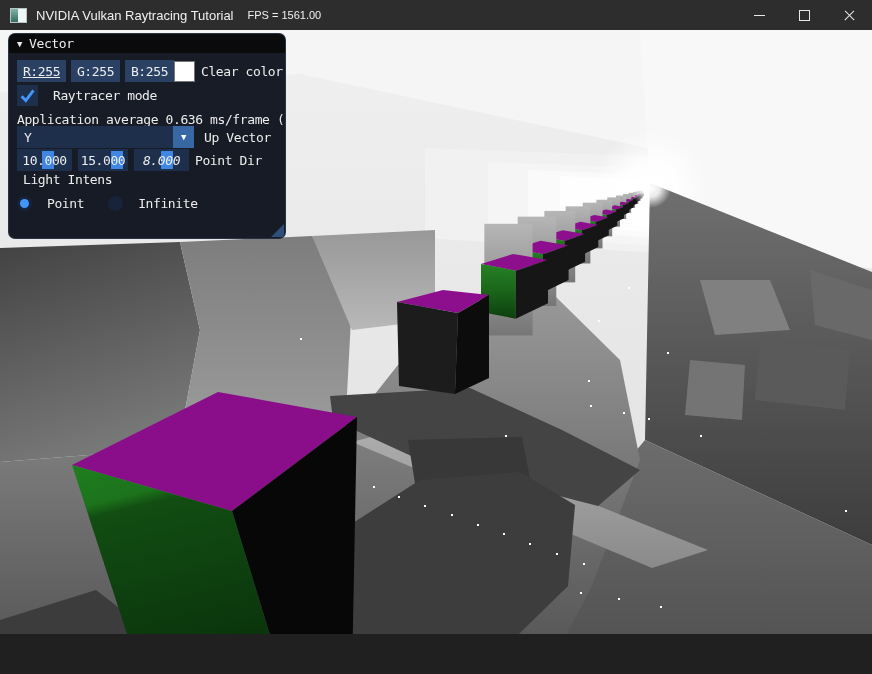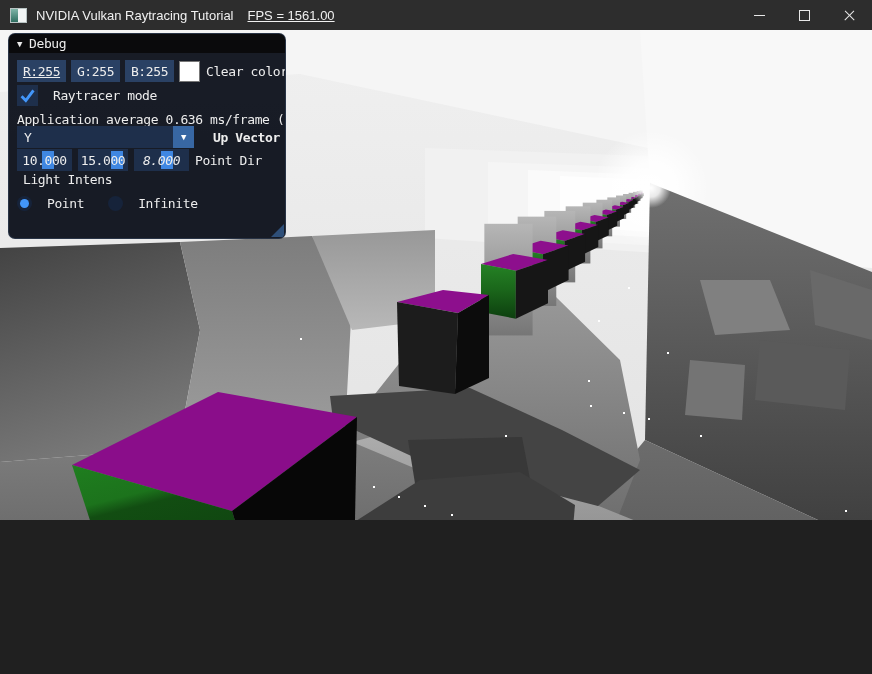--- a/index.html
+++ b/index.html
@@ -1,25 +1,25 @@
 <!DOCTYPE html>
 <html><head>
 <meta charset="utf-8">
 <style>
   html,body{margin:0;padding:0;background:#202020;}
-  .window{position:relative;width:872px;height:520px;overflow:hidden;background:#e9e9e9;
+  .window{position:relative;width:872px;height:634px;overflow:hidden;background:#e9e9e9;
           box-shadow:inset 0 0 0 1px #0e0e0e;font-family:"Liberation Sans",sans-serif;}
   
   .titlebar{position:absolute;left:0;top:0;width:872px;height:30px;background:#2d2d2d;
             display:flex;align-items:center;z-index:30;}
   .app-icon{width:15px;height:13px;margin-left:10px;border:1px solid #b9c4c4;display:flex;}
   .app-icon .l{width:7px;height:100%;background:linear-gradient(#7fb5a8,#2f6e60);}
   .app-icon .r{flex:1;background:#f2f5f5;}
   .title-text{color:#f0f0f0;font-size:13px;margin-left:9px;white-space:nowrap;}
-  .fps-text{color:#f0f0f0;font-size:13px;margin-left:14px;white-space:nowrap;text-decoration:underline;}
+  .fps-text{color:#f0f0f0;font-size:11px;margin-left:14px;white-space:nowrap;}
   .win-controls{margin-left:auto;display:flex;height:30px;}
   .win-btn{width:45px;height:30px;display:flex;align-items:center;justify-content:center;}
   .ic-min{width:11px;height:1px;background:#e8e8e8;}
   .ic-max{width:9px;height:9px;border:1px solid #e8e8e8;}
   .ic-close{position:relative;width:13px;height:13px;}
   .ic-close i{position:absolute;left:0;top:6px;width:13px;height:1.4px;background:#e8e8e8;}
   .ic-close i:first-child{transform:rotate(45deg);}
   .ic-close i:last-child{transform:rotate(-45deg);}
   
   .scene{position:absolute;left:0;top:30px;width:872px;height:644px;z-index:1;}
@@ -257,27 +257,27 @@
             <i></i>
             <i></i>
           </span>
         </div>
     </div>
   </div>
 
   <div class="panel">
     <div class="panel-header">
       <span class="collapse-arrow">▼</span>
-      <span>Debug</span>
+      <span>Vector</span>
     </div>
 
     <div class="row" style="top:26px;">
       <div class="btn" style="margin-right:5px;text-decoration:underline;">R:255</div>
       <div class="btn" style="margin-right:5px;text-align:right;">G:255</div>
-      <div class="btn" style="margin-right:5px;">B:255</div>
+      <div class="btn" style="">B:255</div>
       <div class="swatch"></div>
       <span class="lab" style="margin-left:6px;">Clear color</span>
     </div>
 
     <div class="row" style="top:51px;">
       <div class="checkbox">
         <svg width="17" height="17" viewBox="0 0 20 20">
           <polyline points="3,11 8,16 17,4" fill="none" stroke="#4296fa" stroke-width="3.4"></polyline>
         </svg>
       </div>
@@ -288,21 +288,21 @@
       <span>Application average 0.636 ms/frame (15</span>
     </div>
 
     <div class="row" style="top:92px;">
       <div class="frame combo">
         <span>Y</span>
         <div class="combo-btn">
           <span class="tri">▼</span>
         </div>
       </div>
-      <span class="lab" style="margin-left:19px;font-weight:bold;">Up Vector</span>
+      <span class="lab" style="margin-left:10px;">Up Vector</span>
     </div>
 
     <div class="row" style="top:115px;">
       <div class="frame dragf" style="width:55px;">
         <div class="grab" style="left: calc(65% - 11px);"></div>
         <span class="fieldtext">10.000</span>
       </div>
       <div class="frame dragf" style="width:50px;">
         <div class="grab" style="left: calc(88% - 11px);"></div>
         <span class="fieldtext">15.000</span>

